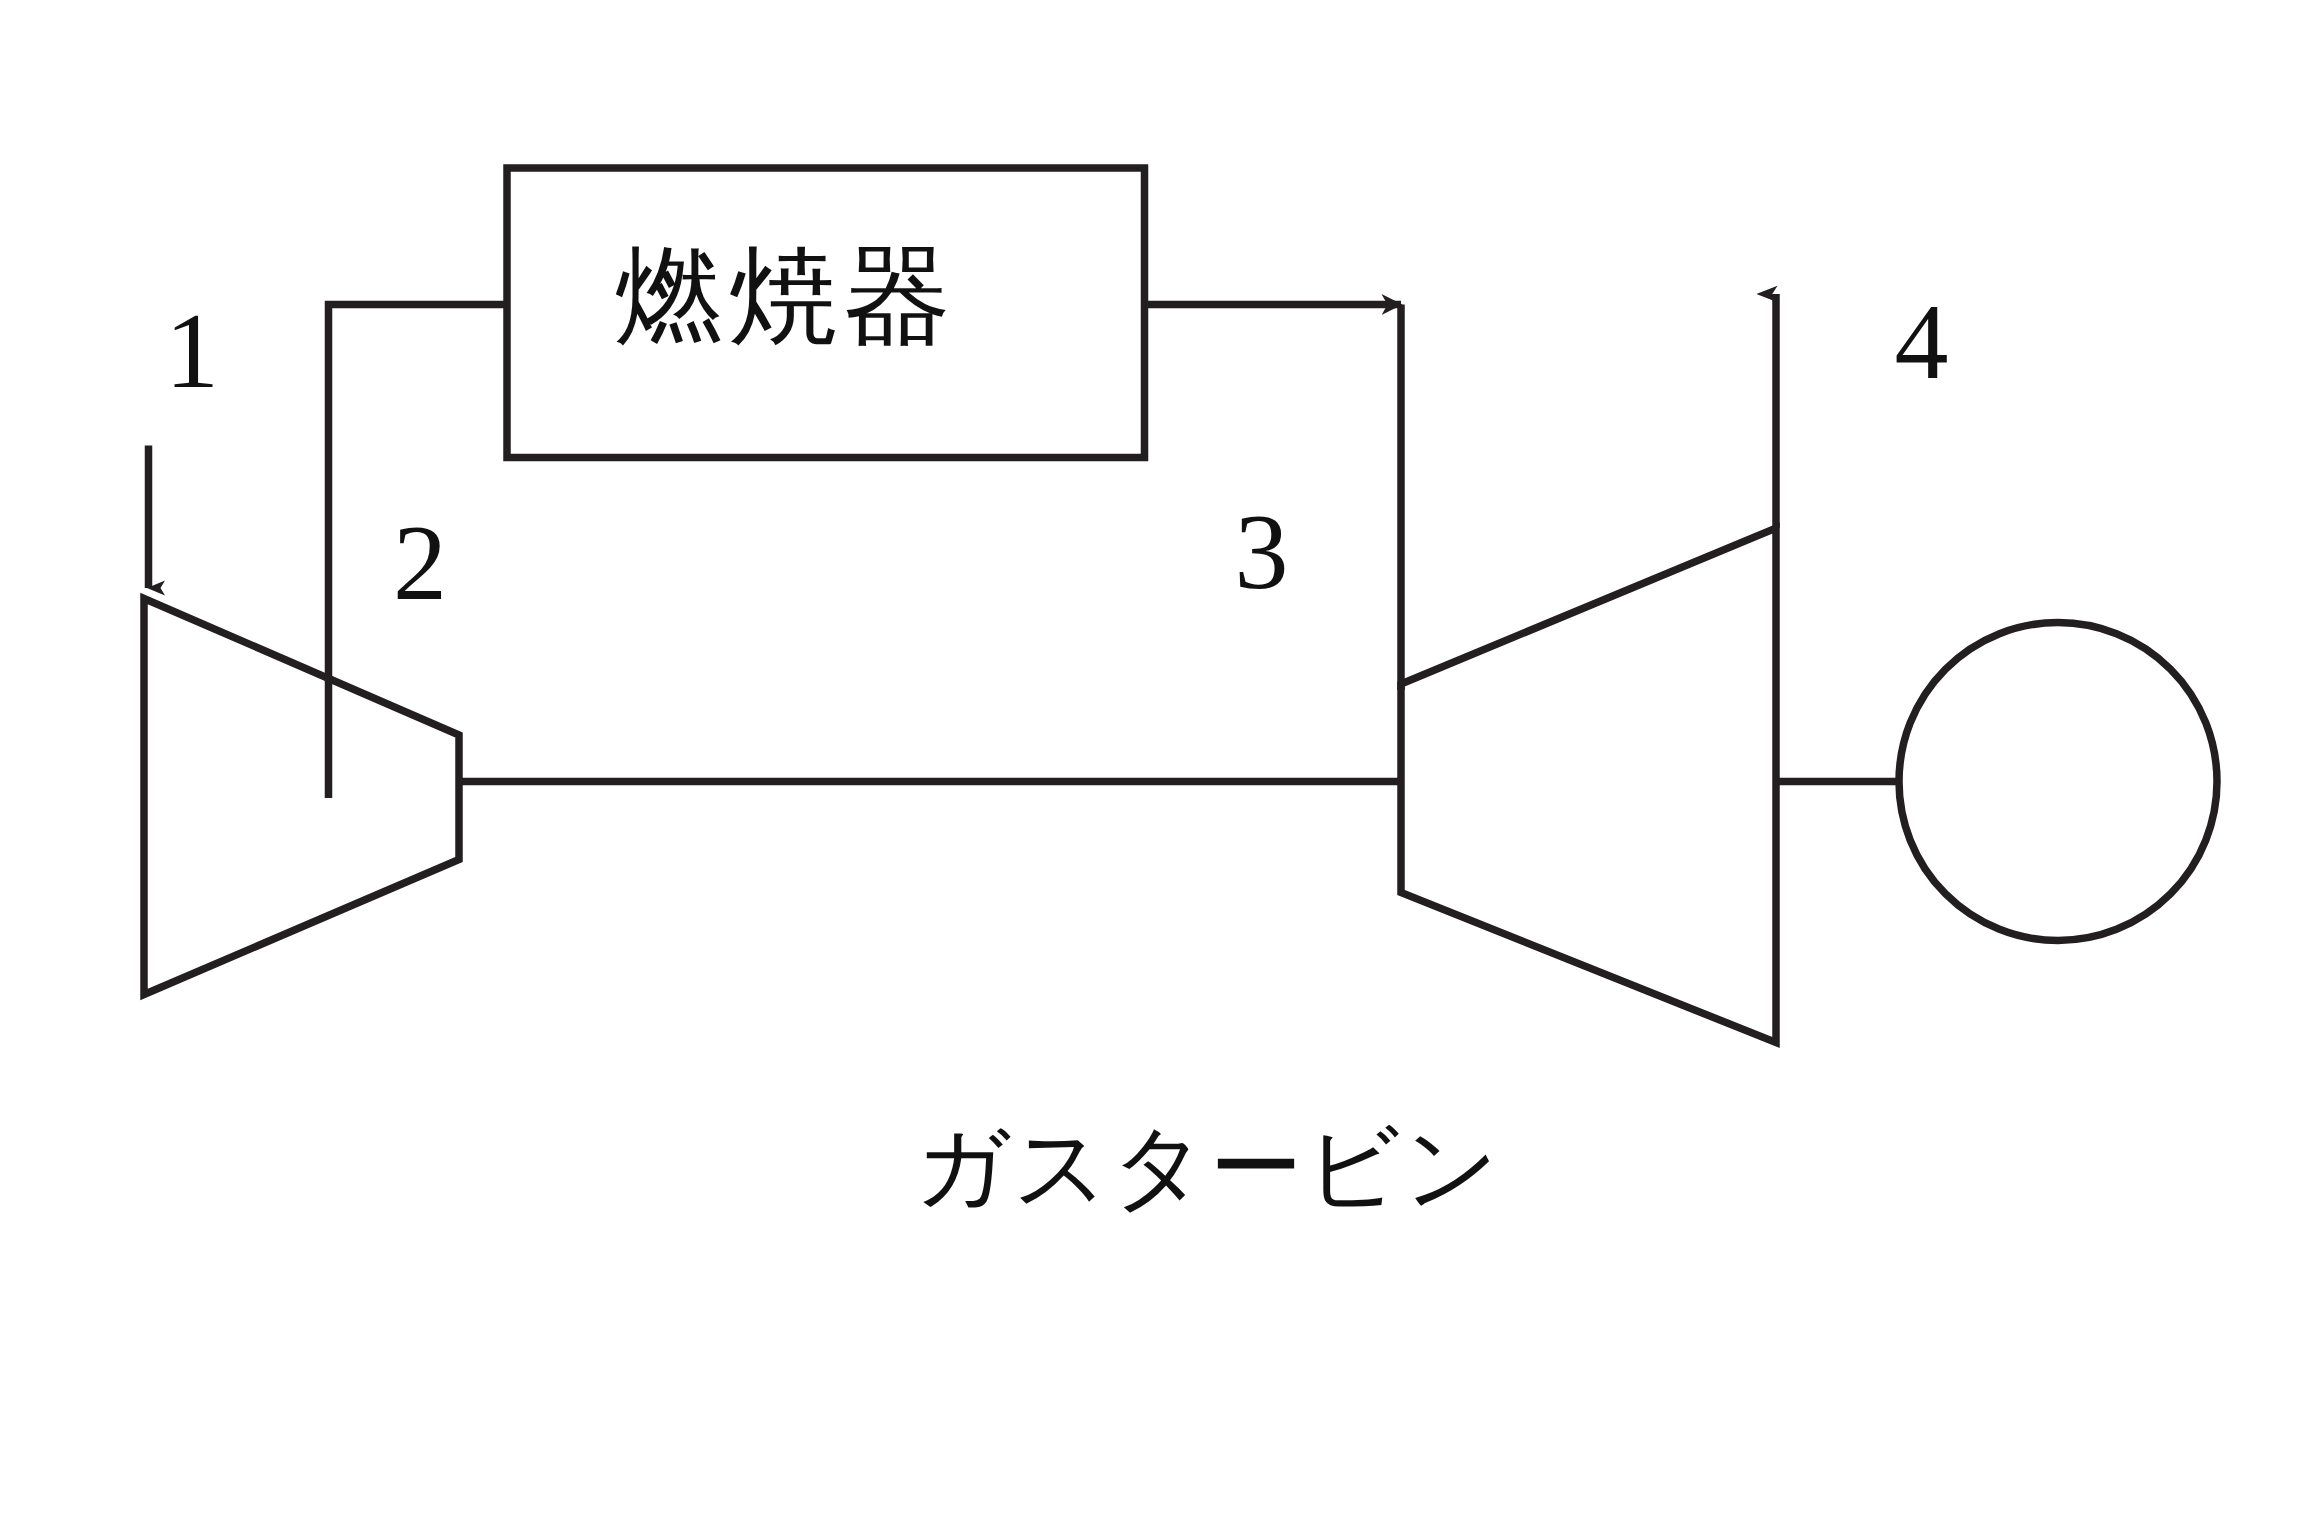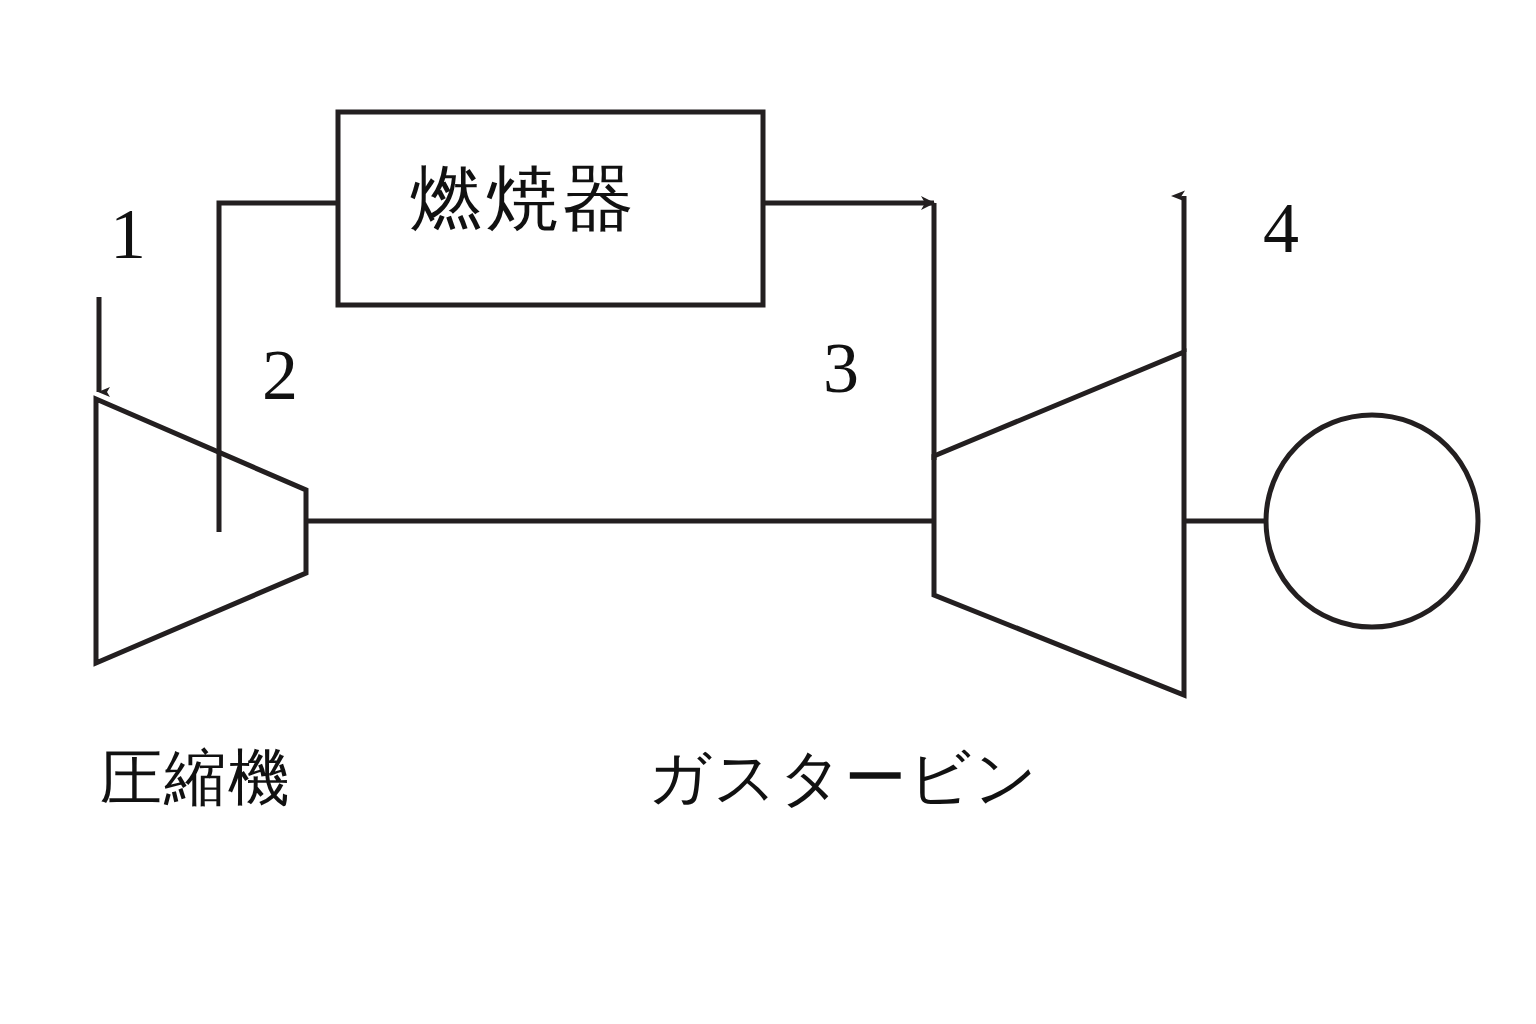--- a/index.html
+++ b/index.html
@@ -92,20 +92,19 @@
   </svg>
 
   <div class="lbl stream-num" style="left:110px; top:198px;">1</div>
 
   <div class="lbl stream-num" style="left:262px; top:339px;">2</div>
 
   <div class="lbl stream-num" style="left:823px; top:332px;">3</div>
 
   <div class="lbl stream-num" style="left:1263px; top:192px;">4</div>
 
-  <div class="lbl box-name" style="left:410px; top:162px;">燃焼器</div>
+  <div class="lbl box-name" style="left:410px; top:162px;font-family:Liberation Serif, serif;">燃焼器</div>
 
-  <div class="lbl component-name" style="left:100px; top:747px;">圧縮機</div>
 
-  <div class="lbl component-name" style="left:648px; top:747px;">ガスタービン</div>
+  <div class="lbl component-name" style="left:610px; top:747px;">ガスタービン</div>
 
 
 </div>
 
 </body></html>

